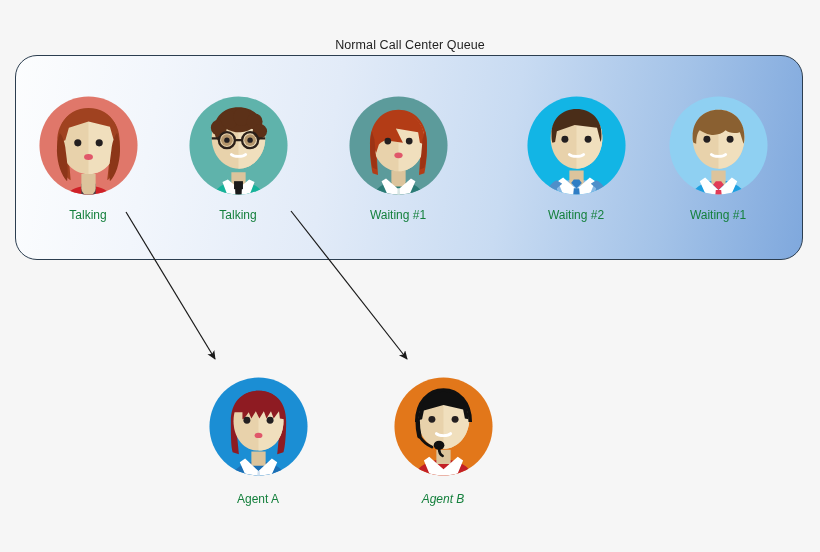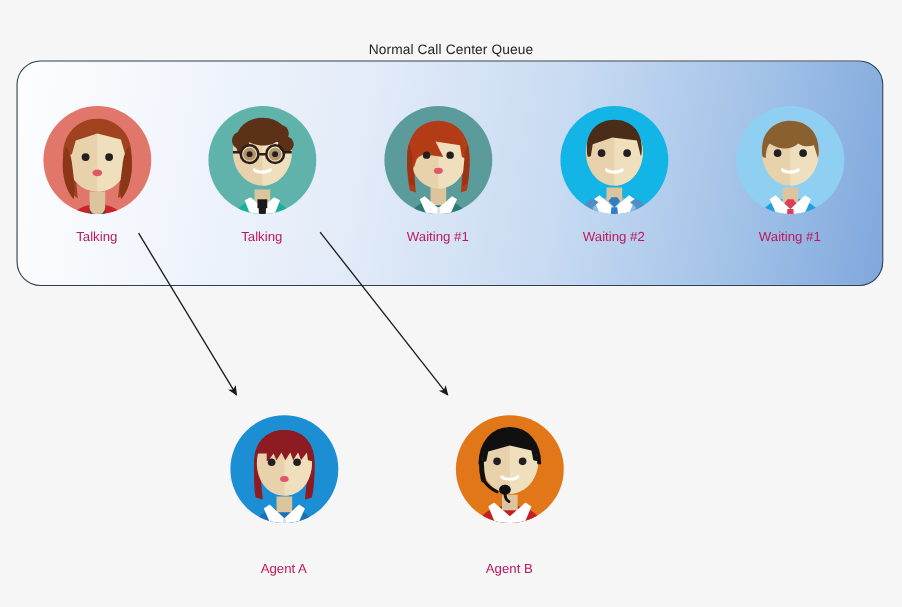--- a/index.html
+++ b/index.html
@@ -48,25 +48,25 @@
   }
   .person .avatar {
     width: 107px;
     height: 107px;
     margin: 0 auto;
     position: relative;
   }
   .person .caption {
     margin-top: 9px;
     font-size: 12px;
-    color: #be185d;
+    color: #15803d;
     white-space: nowrap;
   }
   .agent .caption {
-    margin-top: 30px;
+    margin-top: 12px;
   }
   .agent .avatar {
     width: 107px;
     height: 107px;
   }
   svg.av {
     display: block;
     width: 100%;
     height: 100%;
   }
@@ -170,21 +170,21 @@
           <circle cx="72" cy="55" r="3.8" fill="#231f20"></circle>
           <ellipse cx="60" cy="71" rx="4.6" ry="3.2" fill="#e0576a"></ellipse>
           <path d="M30 44c-3 14-2 30 1 41l5 2-3-34z" fill="#9c3314"></path>
           <path d="M90 44c3 14 2 30-1 41l-5 2 3-34z" fill="#9c3314"></path>
         </g>
       </svg>
     </div>
     <div class="caption">Waiting #1</div>
   </div>
 
-  <div class="person" style="left:498px; top:92px;">
+  <div class="person" style="left:516px; top:92px;">
     <div class="avatar">
       <svg class="av" viewBox="0 0 120 120">
         <circle cx="60" cy="60" r="55" fill="#12b5e5"></circle>
         <clipPath id="c4">
             <circle cx="60" cy="60" r="55"></circle>
           </clipPath>
         <g clip-path="url(#c4)">
           <path d="M60 98c-20 0-34 11-37 29h74c-3-18-17-29-37-29z" fill="#87b9e5"></path>
           <path d="M52 88h16v16H52z" fill="#dcc49c"></path>
           <path d="M45 96l15 13 15-13 6 4-11 27H50L39 100z" fill="#ffffff"></path>
@@ -247,21 +247,21 @@
           <path d="M32 44c2-15 13-24 28-24s26 9 28 24c1 5 1 8 1 8l-5-1-1-8-6 8-3-8-5 8-3-8-5 8-4-8-5 8-3-7-5 7-2 1c0-2 0-5 0-8z" fill="#8e1b22"></path>
           <circle cx="47" cy="53" r="3.9" fill="#231f20"></circle>
           <circle cx="73" cy="53" r="3.9" fill="#231f20"></circle>
           <ellipse cx="60" cy="70" rx="4.4" ry="3" fill="#e0576a"></ellipse>
         </g>
       </svg>
     </div>
     <div class="caption">Agent A</div>
   </div>
 
-  <div class="person agent" style="left:403px; top:373px;">
+  <div class="person agent" style="left:383px; top:373px;font-style:italic;">
     <div class="avatar">
       <svg class="av" viewBox="0 0 120 120">
         <circle cx="60" cy="60" r="55" fill="#e2771a"></circle>
         <clipPath id="c7">
             <circle cx="60" cy="60" r="55"></circle>
           </clipPath>
         <g clip-path="url(#c7)">
           <path d="M60 97c-21 0-35 12-38 30h76c-3-18-17-30-38-30z" fill="#c32026"></path>
           <path d="M52 86h16v16H52z" fill="#dcc49c"></path>
           <path d="M44 94l16 14 16-14 6 4-12 29H50L38 98z" fill="#ffffff"></path>

